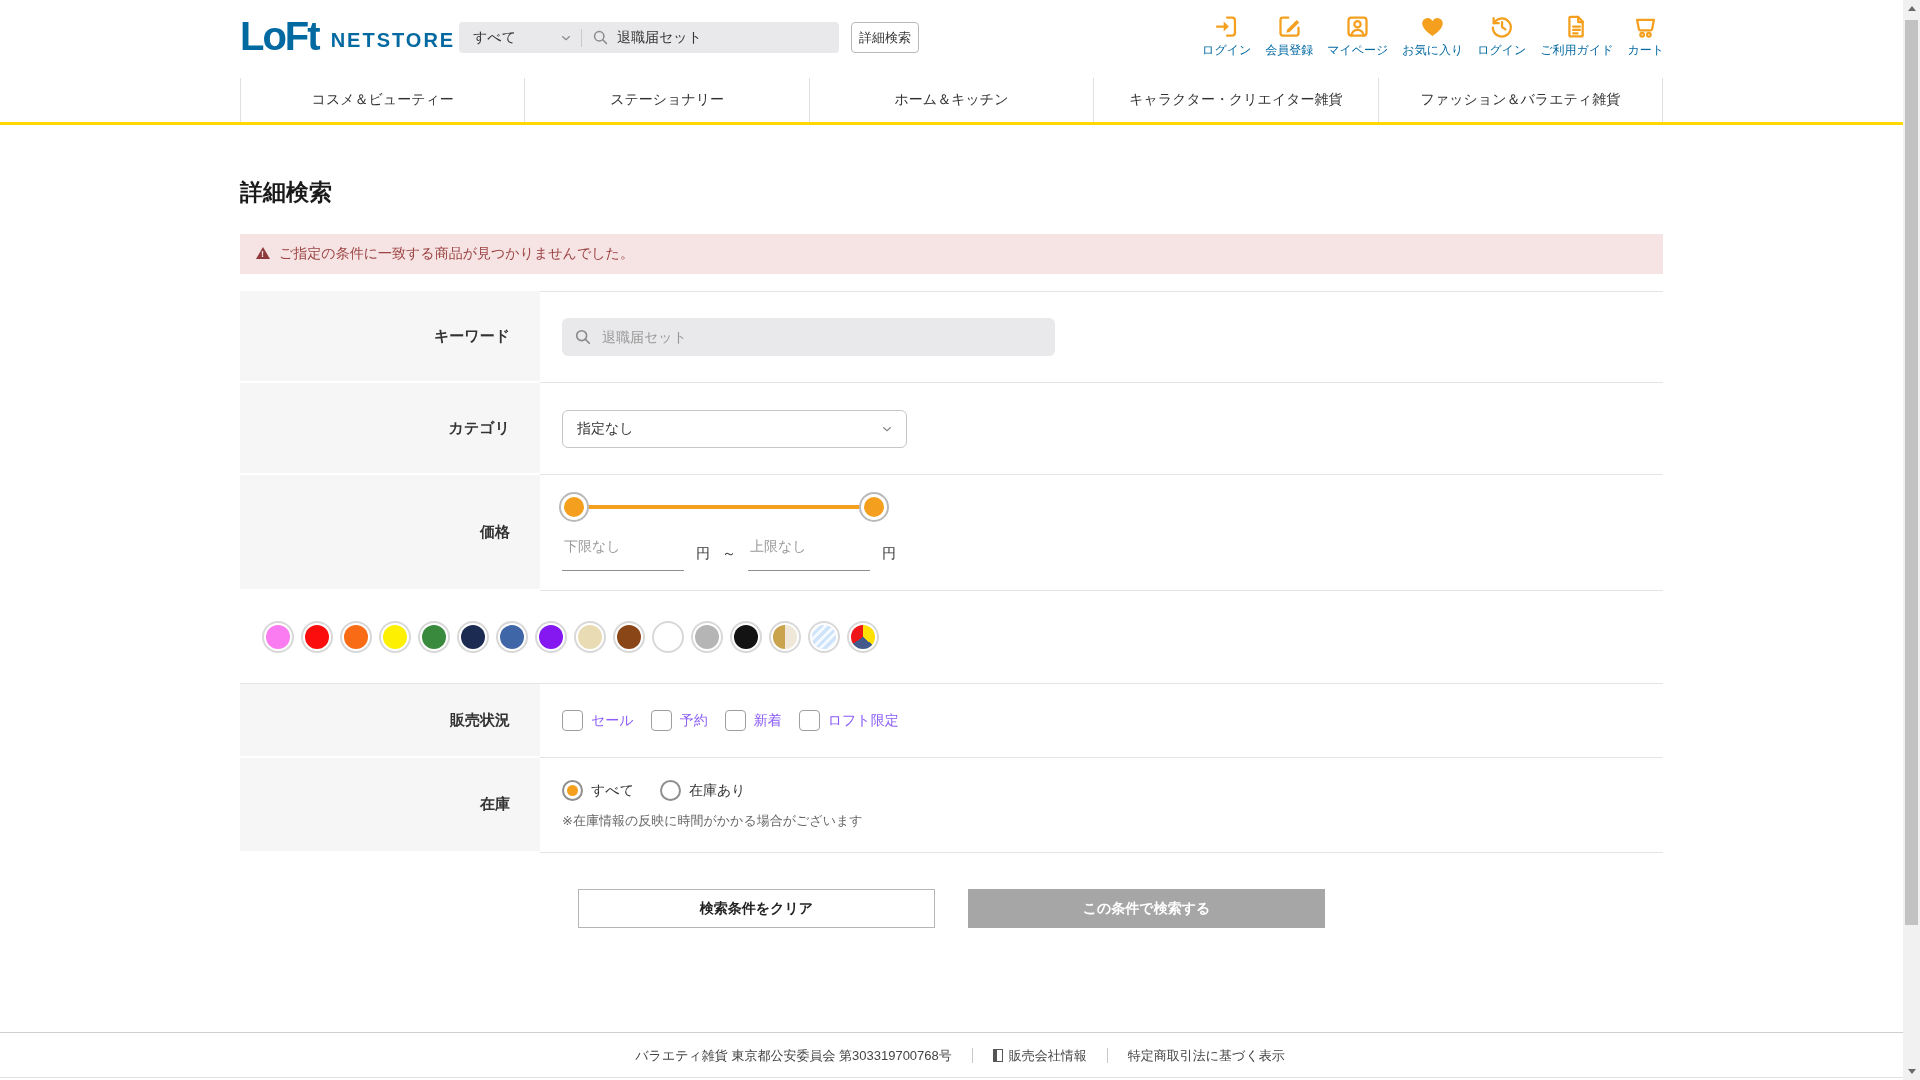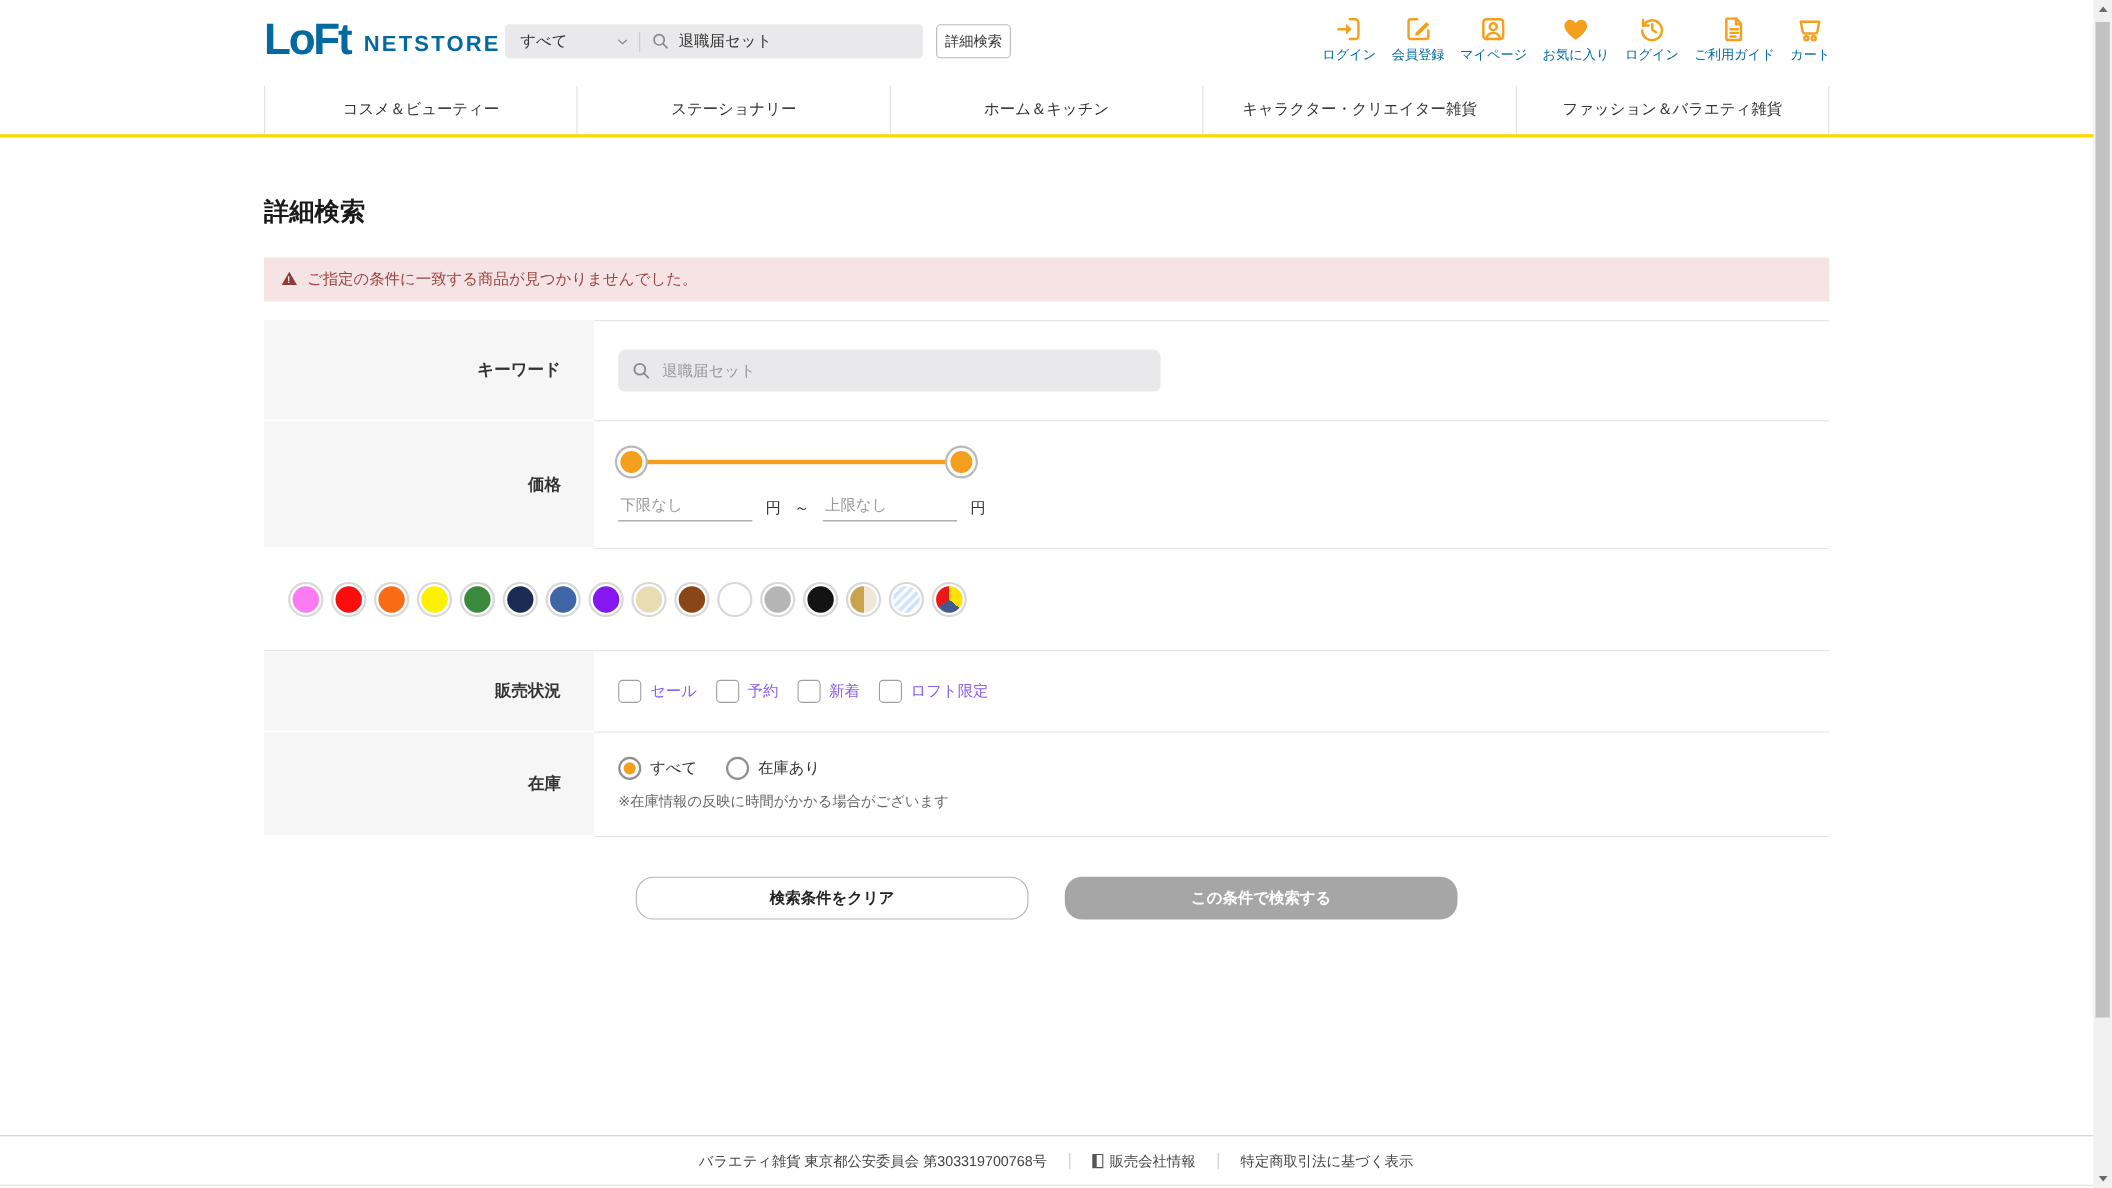--- a/index.html
+++ b/index.html
@@ -59,38 +59,38 @@
 
   .select{width:345px;height:38px;background:#fff;border:1px solid #c6c6c6;border-radius:6px;display:flex;align-items:center;justify-content:space-between;padding:0 12px 0 14px;font-size:14px;color:#333;cursor:pointer}
   .chev{fill:none;stroke:#8a8a8a;stroke-width:2;stroke-linecap:round;stroke-linejoin:round}
 
   .slider{position:relative;width:300px;height:26px;margin-left:12px}
   .slider-track{position:absolute;left:0;right:0;top:11px;height:4px;background:var(--accent);cursor:pointer}
   .slider-handle{position:absolute;top:0;width:26px;height:26px;border-radius:50%;background:var(--accent);border:3px solid #fff;box-shadow:0 0 0 2px #b9b9b9;cursor:pointer}
   .slider-handle.left{left:-13px}
   .slider-handle.right{right:-13px}
   .price-inputs{display:flex;align-items:center;gap:12px;margin-top:16px;font-size:14px;color:#333}
-  .underline-input{width:122px;border:none;border-bottom:1px solid #8f8f8f;outline:none;font-size:14px;font-family:inherit;padding:2px 2px 6px;color:#333;background:transparent}
+  .underline-input{width:122px;border:none;border-bottom:1px solid #8f8f8f;outline:none;font-size:14px;font-family:inherit;padding:2px 2px 16px;color:#333;background:transparent}
   .underline-input::placeholder{color:#999}
 
   .swatches{display:flex;gap:15px;margin-left:4px}
   .swatch{width:24px;height:24px;border-radius:50%;box-shadow:0 0 0 2px #fff,0 0 0 4px #d8d8d8;cursor:pointer;flex:none}
 
   .checks{display:flex;align-items:center;gap:17px}
   .check{display:flex;align-items:center;gap:8px;cursor:pointer;font-size:14px;color:#8b5cf6}
   .box{width:21px;height:21px;border:1px solid #9f9f9f;border-radius:4px;background:#fff;flex:none}
 
   .radios{display:flex;align-items:center;gap:26px}
   .radio-item{display:flex;align-items:center;gap:8px;font-size:14px;color:#333;cursor:pointer}
   .radio{width:21px;height:21px;border:2px solid #8f8f8f;border-radius:50%;background:#fff;display:flex;align-items:center;justify-content:center;flex:none}
   .radio.checked::after{content:"";width:11px;height:11px;border-radius:50%;background:var(--accent)}
   .note{margin-top:11px;font-size:13px;color:#666}
 
   .actions{margin:36px 0 0 240px;width:1423px;display:flex;justify-content:center;gap:33px}
-  .btn{height:39px;width:357px;border-radius:16px;font-size:14px;font-weight:bold;font-family:inherit;cursor:pointer}
+  .btn{height:39px;width:357px;border-radius:0;font-size:14px;font-weight:bold;font-family:inherit;cursor:pointer}
   .btn-clear{background:#fff;border:1px solid #b5b5b5;color:#222}
   .btn-submit{background:var(--disabled);border:none;color:#fff}
 
   
   footer{position:absolute;top:1032px;left:0;width:100%;border-top:1px solid #cfcfcf;background:#fff}
   .footer-row{height:45px;display:flex;align-items:center;justify-content:center;gap:20px;font-size:13px;color:#444}
   .f-div{width:1px;height:15px;background:#c9c9c9}
   .f-link{display:flex;align-items:center;gap:6px;color:#444;text-decoration:none;cursor:pointer}
   .f-icon{width:10px;height:13px;border:1px solid #555;border-left:4px solid #555}
   .footer-bottom-line{position:absolute;top:1077px;left:0;width:100%;height:1px;background:#e0e0e0}
@@ -225,20 +225,31 @@
               <svg width="18" height="18" viewBox="0 0 20 20">
                   <circle class="mag" cx="8.5" cy="8.5" r="5.5"></circle>
                   <path class="mag" d="M12.7 12.7L17 17"></path>
                 </svg>
             </span>
             <input class="kw-input" placeholder="退職届セット" style="">
           </div>
         </div>
       </div>
 
+      <div class="form-row row-category">
+        <div class="form-label">カテゴリ</div>
+        <div class="form-content">
+          <div class="select">
+            <span>指定なし</span>
+            <svg class="chev" width="14" height="14" viewBox="0 0 24 24">
+                <path d="M6 9.5l6 5.5 6-5.5"></path>
+              </svg>
+          </div>
+        </div>
+      </div>
 
       <div class="form-row row-price">
         <div class="form-label">価格</div>
         <div class="form-content col">
           <div class="slider">
             <div class="slider-track"></div>
             <div class="slider-handle left"></div>
             <div class="slider-handle right"></div>
           </div>
           <div class="price-inputs">

